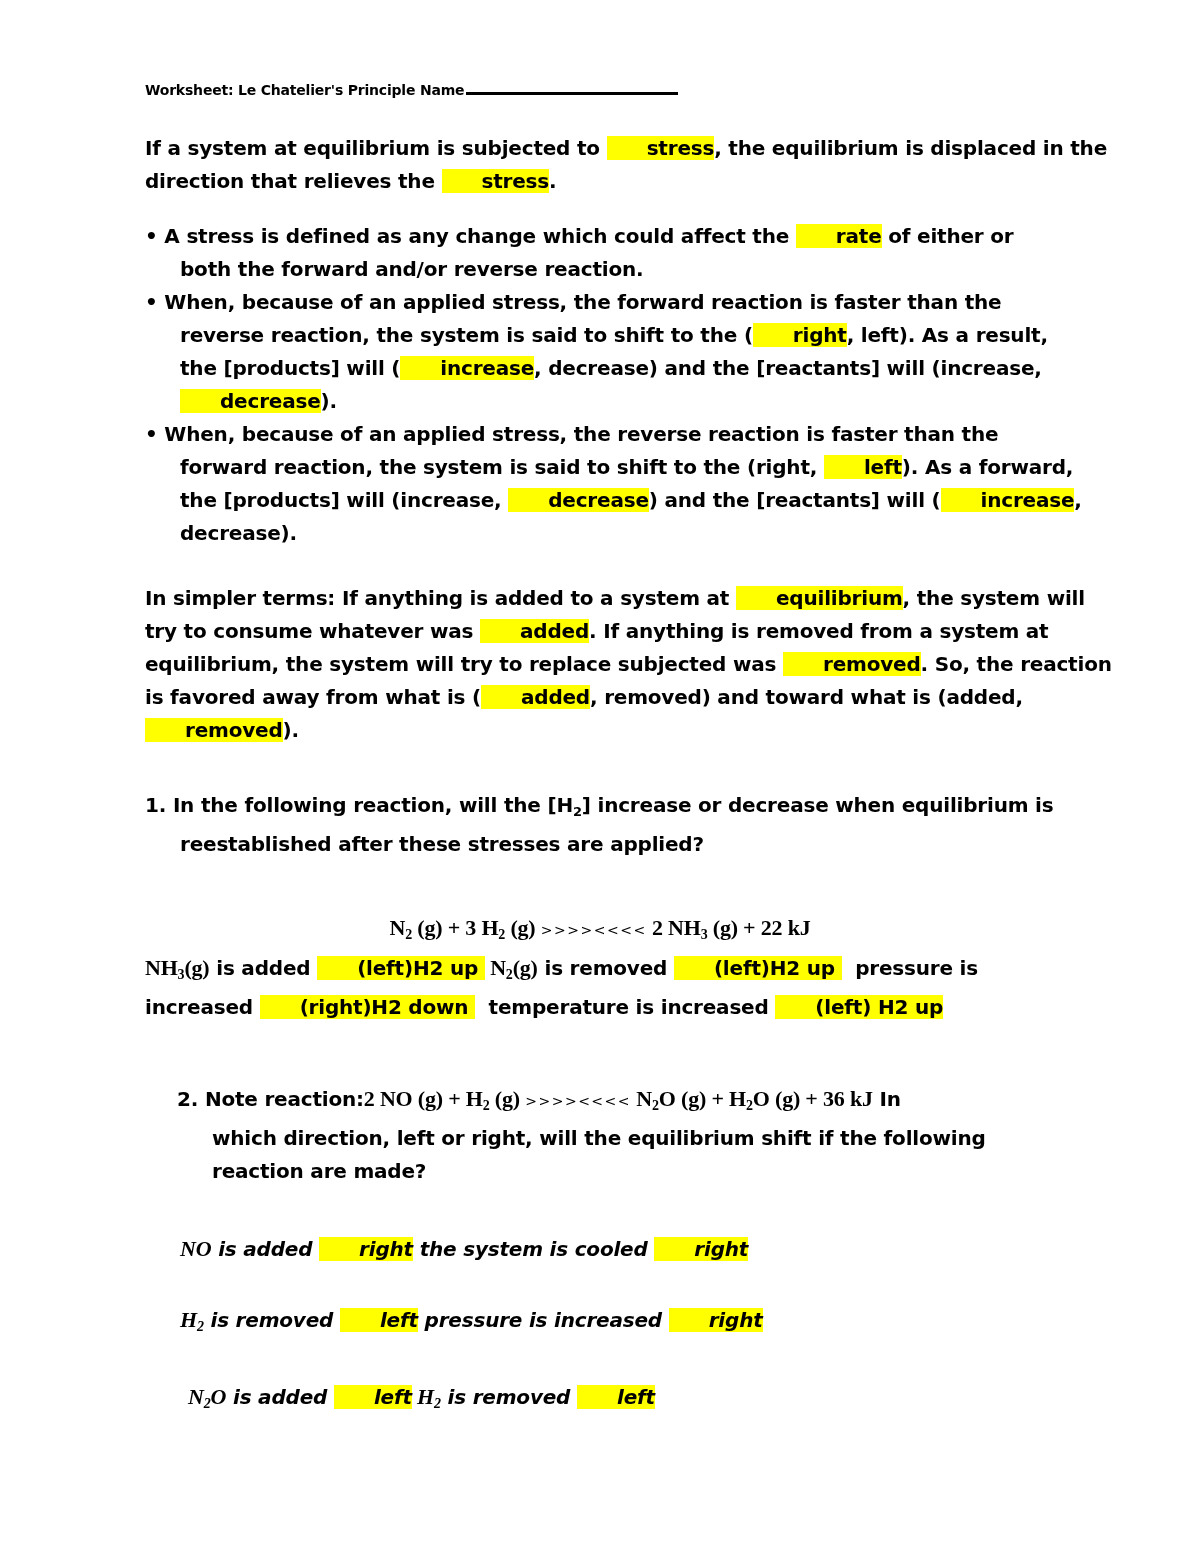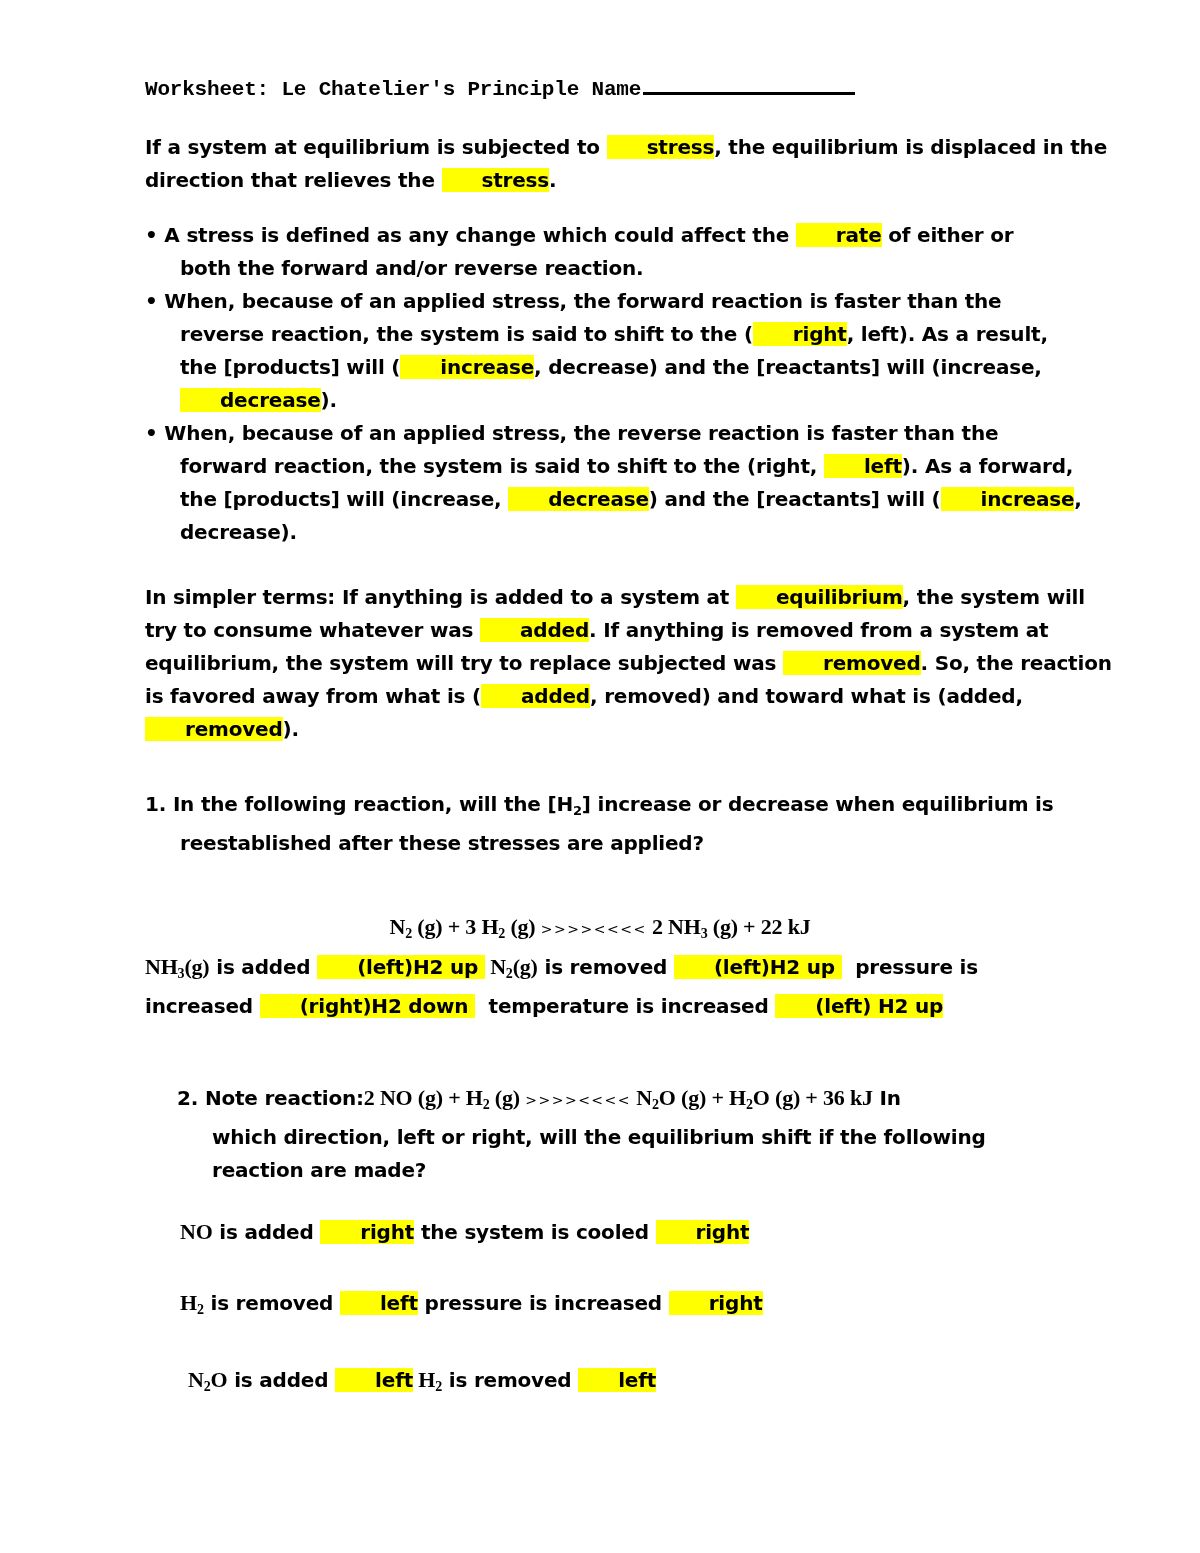--- a/index.html
+++ b/index.html
@@ -27,29 +27,29 @@
   .sub { font-size: 13px; vertical-align: -4px; }
   .chem.sub { font-size: 14px; }
   .arr { font-size: 14px; letter-spacing: 1.5px; font-weight: normal; }
   .blank {
     display: inline-block;
     width: 212px;
     height: 20px;
     border-bottom: 3px solid #000000;
     margin-left: 2px;
   }
-  [data-name="worksheet-title"] { font-size: 21px; font-family: Liberation Mono, monospace; }
+  [data-name="worksheet-title"] { font-size: 14px; }
   [data-name="intro-paragraph"]        { margin-top: 25px; }
   [data-name="bullet-list"]            { margin-top: 22px; }
   [data-name="simpler-terms-paragraph"]{ margin-top: 32px; }
   [data-name="question-1"]             { margin-top: 42px; }
   [data-name="reaction-equation-1"]    { margin-top: 50px; }
   [data-name="question-1-answers"]     { margin-top: 0px; }
   [data-name="question-2"]             { margin-top: 58px; margin-left: 32px; }
-  [data-name="question-2-answers"]     { margin-top: 28px; }
+  [data-name="question-2-answers"]     { margin-top: 44px; font-style: italic; }
 </style>
 </head>
 <body>
 
 <div class="page" data-name="worksheet-page">
 
   <div class="ln" data-name="worksheet-title"><span data-name="page-title">Worksheet: Le Chatelier's Principle Name</span><span class="blank" data-name="name-blank-line"></span></div>
 
   <div data-name="intro-paragraph">
       <div class="ln" data-name="text-line"><span data-name="text-segment">If a system at equilibrium is subjected to </span><span class="hl" data-name="highlighted-text">stress</span><span data-name="text-segment">, the equilibrium is displaced in the</span></div>

